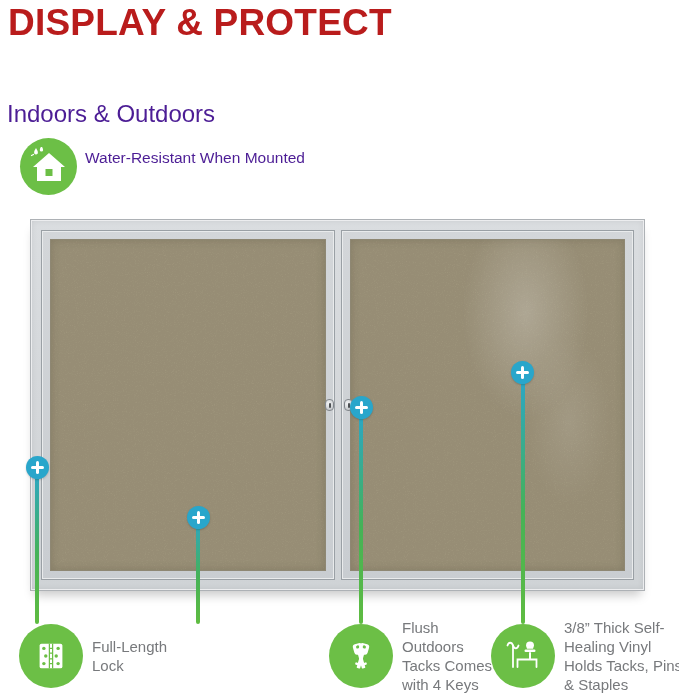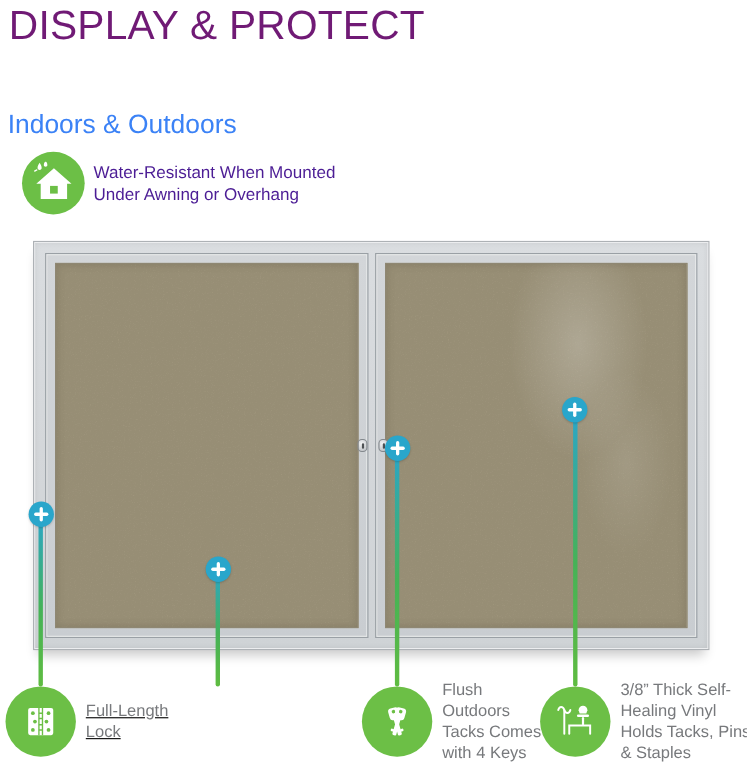--- a/index.html
+++ b/index.html
@@ -8,28 +8,28 @@
     font-family:"Liberation Sans", sans-serif;
     background:#ffffff;
     position:relative;
     overflow:hidden;
   }
   .stage { position:absolute; inset:0; }
 
   
   .title-line {
     position:absolute; left:8px;
-    font-size:37px; font-weight:400; letter-spacing:0.2px;
-    color:#701a75; white-space:nowrap;
+    font-size:37px; font-weight:700; letter-spacing:0.2px;
+    color:#b91c1c; white-space:nowrap;
   }
   .title-line.l1 { top:2px; }
   .title-line.l2 { top:54px; }
   .subtitle {
     position:absolute; left:7px; top:100px;
-    font-size:24px; color:#3b82f6; white-space:nowrap;
+    font-size:24px; color:#4c1d95; white-space:nowrap;
   }
 
   
   .feature-badge-circle {
     position:absolute; left:20px; top:138px;
     width:57px; height:57px; border-radius:50%;
     background:#6cbf46;
     display:flex; align-items:center; justify-content:center;
   }
   .feature-text {
@@ -120,21 +120,20 @@
     <svg width="40" height="40" viewBox="0 0 40 40">
       <path d="M20,6 L36,20 L32,20 L32,34 L8,34 L8,20 L4,20 Z" fill="#ffffff"></path>
       <rect x="16.5" y="22" width="7" height="7" fill="#6cbf46"></rect>
       <path d="M7,1 C8.3,3.2 8.8,4.1 8.8,5 A1.9,1.9 0 1 1 5.2,5 C5.2,4.1 5.7,3.2 7,1 Z" fill="#ffffff"></path>
       <path d="M12.5,-1 C13.6,0.9 14,1.7 14,2.5 A1.6,1.6 0 1 1 10.9,2.5 C10.9,1.7 11.3,0.9 12.5,-1 Z" fill="#ffffff"></path>
       <line x1="2.5" y1="8.5" x2="4.5" y2="7.5" stroke="#ffffff" stroke-width="1.2" stroke-linecap="round"></line>
     </svg>
   </div>
   <div class="feature-text">
     <div>Water-Resistant When Mounted</div>
-    <div>Under Awning or Overhang</div>
   </div>
 
   <div class="board">
     <div class="doors">
       <div class="door">
         <div class="vinyl">
           <svg>
             <filter id="grain1">
                 <feTurbulence type="fractalNoise" baseFrequency="0.9" numOctaves="2" stitchTiles="stitch"></feTurbulence>
             <feColorMatrix type="matrix" values="0 0 0 0 0.15  0 0 0 0 0.13  0 0 0 0 0.08  0.7 0.7 0.7 0 0"></feColorMatrix>
@@ -163,21 +162,21 @@
   <div class="cline" style="left:35px;  top:468px; height:156px;"></div>
   <div class="cline" style="left:196px; top:518px; height:106px;"></div>
   <div class="cline" style="left:359px; top:408px; height:216px;"></div>
   <div class="cline" style="left:521px; top:373px; height:251px;"></div>
 
   <div class="marker" style="left:26px;  top:456px;"></div>
   <div class="marker" style="left:187px; top:506px;"></div>
   <div class="marker" style="left:350px; top:396px;"></div>
   <div class="marker" style="left:511px; top:361px;"></div>
 
-  <div class="callout" style="left:5px;text-decoration:underline;">
+  <div class="callout" style="left:19px;">
     <div class="callout-circle">
       <svg width="38" height="38" viewBox="0 0 40 40">
         <rect x="8" y="7" width="24" height="26" rx="2" fill="#ffffff"></rect>
         <line x1="18.3" y1="7" x2="18.3" y2="33" stroke="#6cbf46" stroke-width="1.3"></line>
         <line x1="21.7" y1="7" x2="21.7" y2="33" stroke="#6cbf46" stroke-width="1.3"></line>
         <g stroke="#6cbf46" stroke-width="1.3">
           <line x1="18.3" y1="12" x2="21.7" y2="12"></line>
           <line x1="18.3" y1="17" x2="21.7" y2="17"></line>
           <line x1="18.3" y1="23" x2="21.7" y2="23"></line>
           <line x1="18.3" y1="28" x2="21.7" y2="28"></line>

